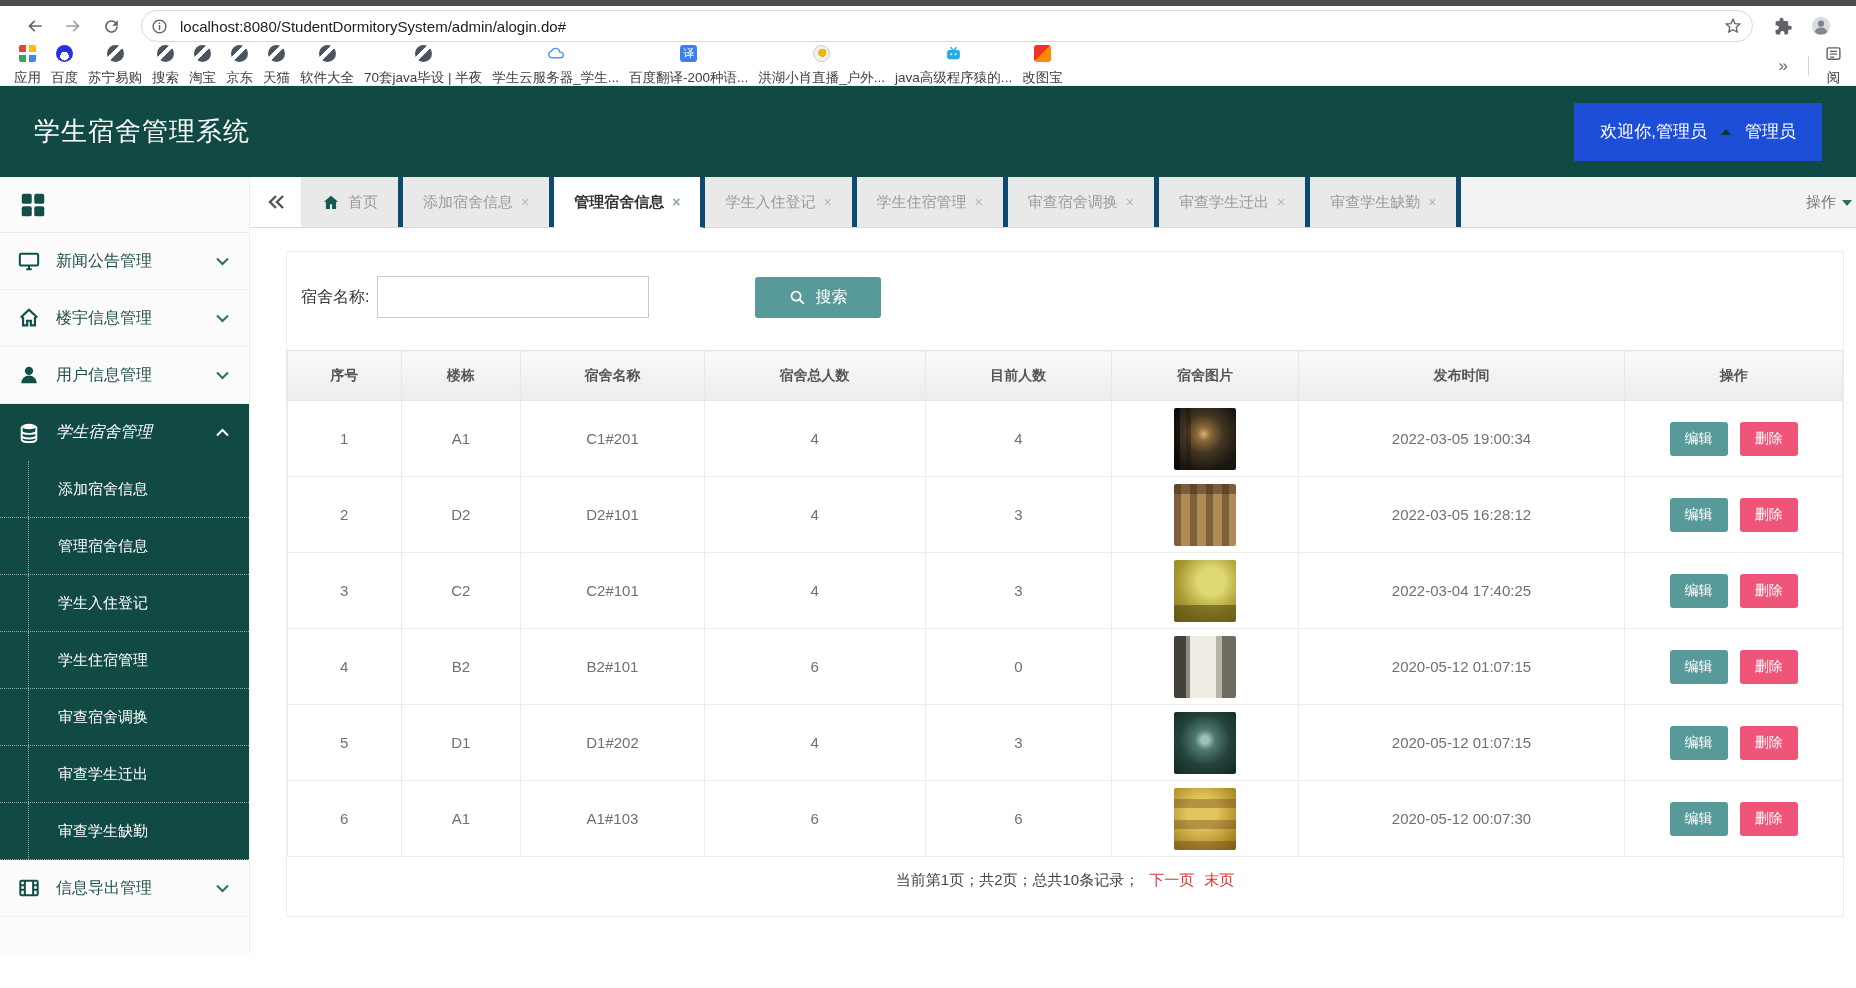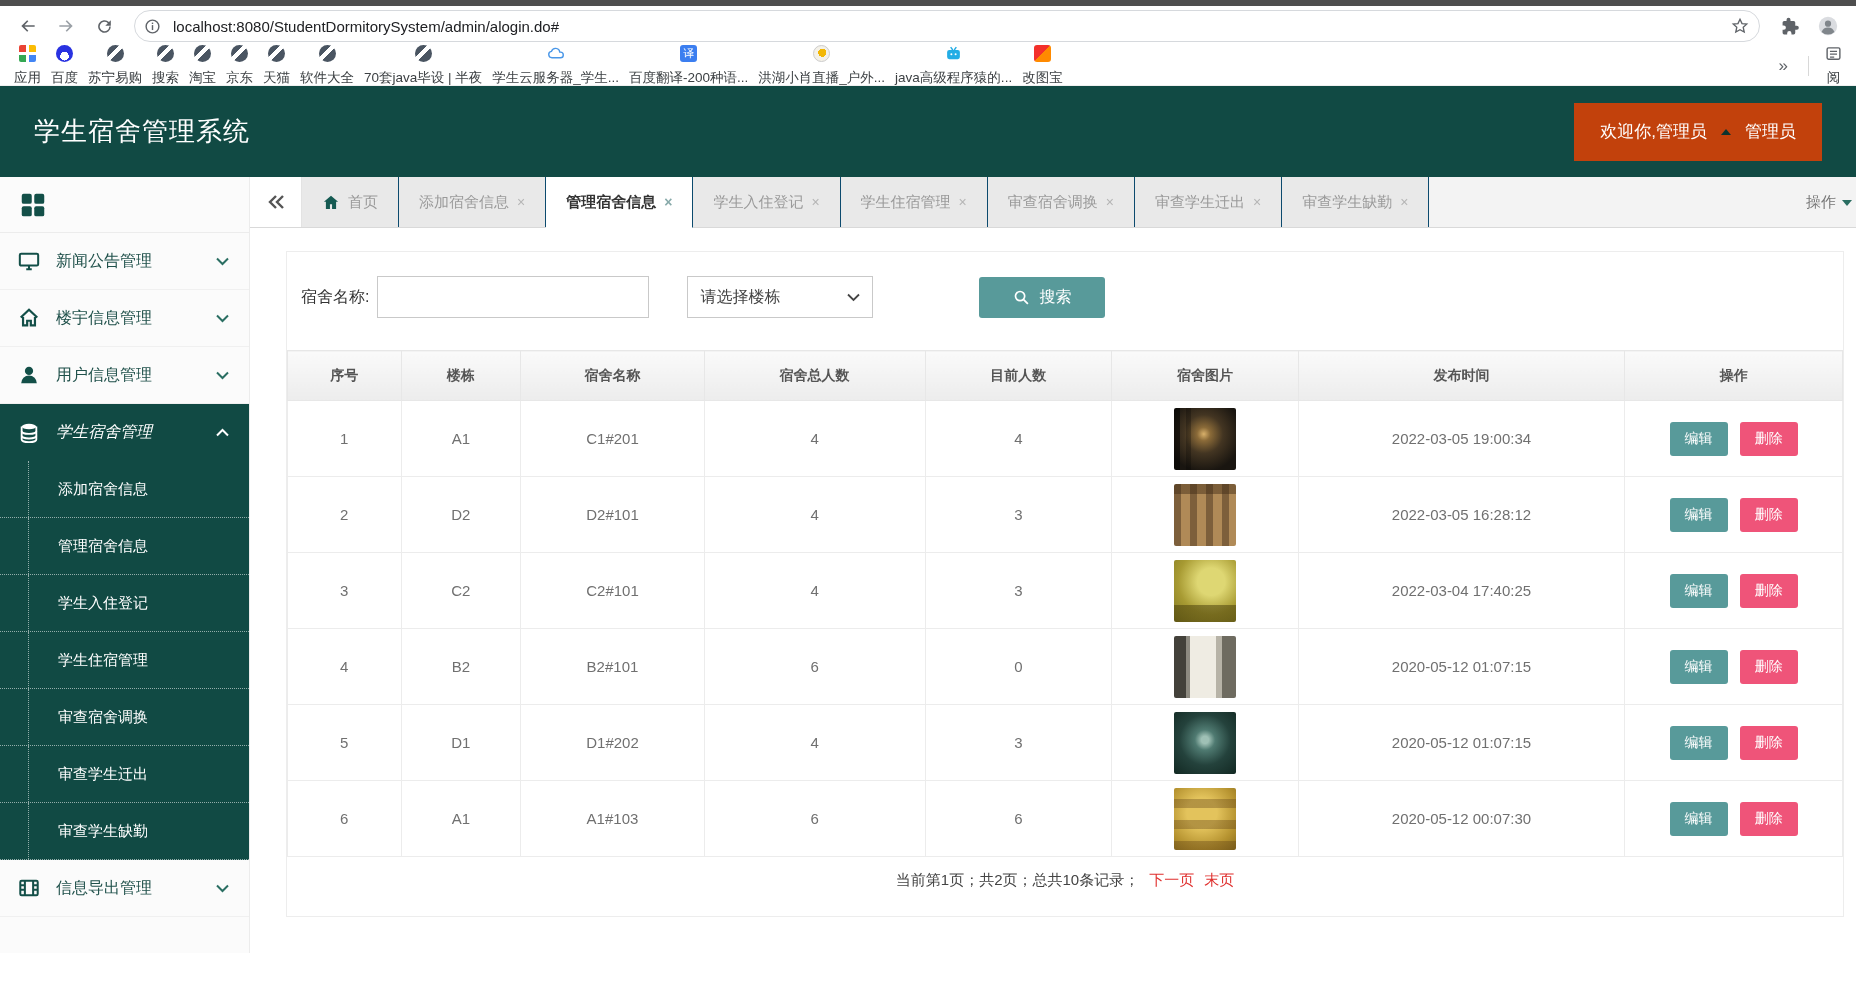--- a/index.html
+++ b/index.html
@@ -1,21 +1,21 @@
 <!DOCTYPE html>
 <html><head>
 <meta charset="utf-8">
 <style>
   * { box-sizing: border-box; margin: 0; padding: 0; }
   html,body { width:1856px; height:988px; overflow:hidden;
     font-family:"Liberation Sans","DejaVu Sans",sans-serif; background:#fff; }
 
   
   .window-top { height:6px; background:#4e4e4e; }
-  .toolbar { height:40px; background:#fff; display:flex; align-items:center; padding:0 12px; gap:6px; }
+  .toolbar { height:40px; background:#fff; display:flex; align-items:center; padding:0 19px; gap:6px; }
   .nav-btn { width:32px; height:32px; display:flex; align-items:center; justify-content:center; border-radius:50%; flex:none; cursor:pointer; }
   .omnibox { flex:1; height:32px; margin:0 8px; border:1px solid #d6d9dd; border-radius:16px;
     display:flex; align-items:center; padding:0 6px 0 4px; gap:8px; }
   .omnibox .url { font-size:15px; color:#202124; flex:1; white-space:nowrap; overflow:hidden; }
   .bookmarks { height:40px; background:#fff; display:flex; align-items:center; padding:0 14px; gap:10px; border-bottom:1px solid #f0f0f0; }
   .bm { display:flex; align-items:center; gap:7px; font-size:13.5px; color:#3c4043; white-space:nowrap; cursor:pointer;flex-direction:column; }
   .bi { width:17px; height:17px; flex:none; display:inline-flex; align-items:center; justify-content:center; }
   .bi-apps { background:
       linear-gradient(#ea4335,#ea4335) 0 0/7px 7px no-repeat,
       linear-gradient(#fbbc05,#fbbc05) 100% 0/7px 7px no-repeat,
@@ -28,21 +28,21 @@
   .bi-bird { border-radius:50%; background:radial-gradient(circle at 55% 45%, #f2b705 0 34%, transparent 35%),#f4f1e8; border:1px solid #ccc; }
   .bi-bili { color:#23ade5; }
   .bi-gaitu { border-radius:3px; background:linear-gradient(135deg,#f3302b 0 48%,#ff8a00 48%); }
   .bm-spacer { flex:1; }
   .bm-more { color:#5f6368; font-size:17px; cursor:pointer; padding:0 4px; }
   .bm-divider { width:1px; height:20px; background:#d8d8d8; margin:0 6px; }
 
   
   .app-header { height:91px; background:#114a44; display:flex; align-items:center; padding:0 34px; position:relative; }
   .app-title { color:#fff; font-size:26px; font-weight:normal; letter-spacing:1px; }
-  .welcome-box { margin-left:auto; background:#c2410c; height:58px; padding:0 26px; display:flex; align-items:center; gap:14px;
+  .welcome-box { margin-left:auto; background:#1d4ed8; height:58px; padding:0 26px; display:flex; align-items:center; gap:14px;
     color:#fff; font-size:17px; cursor:pointer; }
   .welcome-caret { width:0; height:0; border-left:5px solid transparent; border-right:5px solid transparent; border-bottom:6px solid #0c332e; }
 
   
   .layout { display:flex; height:776px; }
   .sidebar { width:250px; background:#fbfbfb; border-right:1px solid #ececec; flex:none; }
   .brand-block { height:56px; display:flex; align-items:center; padding:0 18px; border-bottom:1px solid #ececec; cursor:pointer; }
   .side-item { height:57px; display:flex; align-items:center; padding:0 20px 0 18px; gap:16px;
     border-bottom:1px solid #f0f0f0; color:#20514b; font-size:16px; cursor:pointer; }
   .side-item .lbl { flex:1; }
@@ -51,21 +51,21 @@
   .sub-item { height:57px; display:flex; align-items:center; color:#fff; font-size:15px; padding-left:58px;
     border-bottom:1px dotted rgba(255,255,255,.55); position:relative; cursor:pointer; }
   .sub-item::before { content:""; position:absolute; left:28px; top:0; bottom:0; border-left:1px dotted rgba(255,255,255,.55); }
 
   .main { flex:1; background:#fff; position:relative; overflow:hidden; }
 
   
   .tabbar { height:51px; background:#f3f3f3; border-bottom:1px solid #d9d9d9; display:flex; align-items:stretch; position:relative; }
   .tab-collapse { width:52px; display:flex; align-items:center; justify-content:center; background:#fff; cursor:pointer; border-right:1px solid #e3e3e3; }
   .tab { display:flex; align-items:center; gap:8px; padding:0 20px; font-size:15px; color:#9a9a9a;
-    background:#e9e9e9; border-right:1px solid #0c4a6e; cursor:pointer; white-space:nowrap; }
+    background:#e9e9e9; border-right:5px solid #0c4a6e; cursor:pointer; white-space:nowrap; }
   .tab:first-of-type { border-left:1px solid #d8d8d8; }
   .tab .x { color:#b5b5b5; font-size:14px; }
   .tab.active { background:#fff; color:#333; font-weight:bold; margin-bottom:-1px; border-bottom:1px solid #fff; }
   .tab.active .x { color:#8aa; }
   .tab-ops { position:absolute; right:4px; top:0; height:51px; display:flex; align-items:center; gap:6px;
     color:#777; font-size:15px; cursor:pointer; }
   .tab-ops .caret { width:0; height:0; border-left:5px solid transparent; border-right:5px solid transparent; border-top:6px solid #2a6e62; }
 
   
   .logout-dd { position:absolute; top:0; right:50px; width:204px; height:46px; background:#fff;
@@ -380,26 +380,20 @@
         <span>操作</span>
         <span class="caret"></span>
       </div>
     </div>
 
 
     <div class="panel">
       <div class="search-row">
         <label>宿舍名称:</label>
         <input class="search-input" type="text" value="" style="">
-        <div class="building-select">
-          <span>请选择楼栋</span>
-          <svg width="13" height="9" viewBox="0 0 13 9">
-              <path d="M1 1.5l5.5 5.5L12 1.5" fill="none" stroke="#444" stroke-width="1.8"></path>
-            </svg>
-        </div>
         <button class="search-btn">
           <svg width="17" height="17" viewBox="0 0 24 24">
               <circle cx="10" cy="10" r="6.5" fill="none" stroke="#fff" stroke-width="2.4"></circle>
               <path d="M15 15l6 6" stroke="#fff" stroke-width="2.4"></path>
             </svg>
           <span>搜索</span>
         </button>
       </div>
 
       <table class="data">

